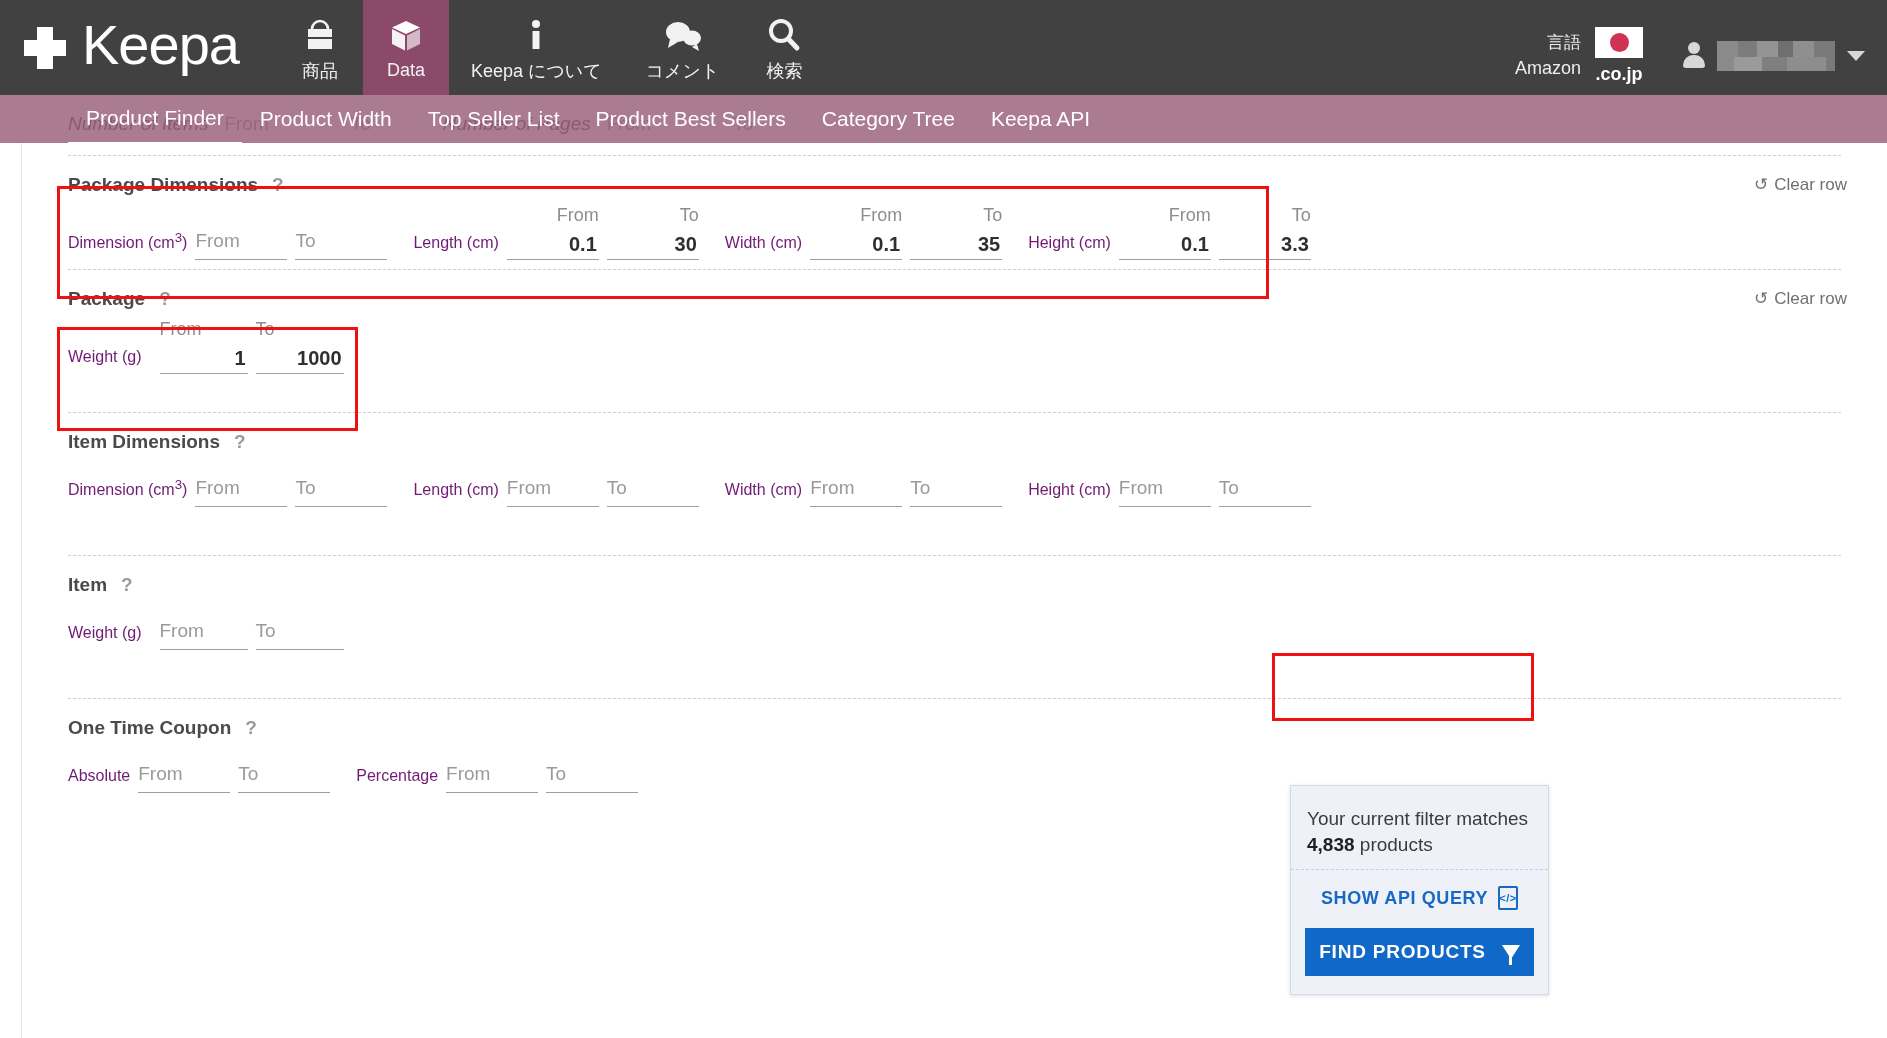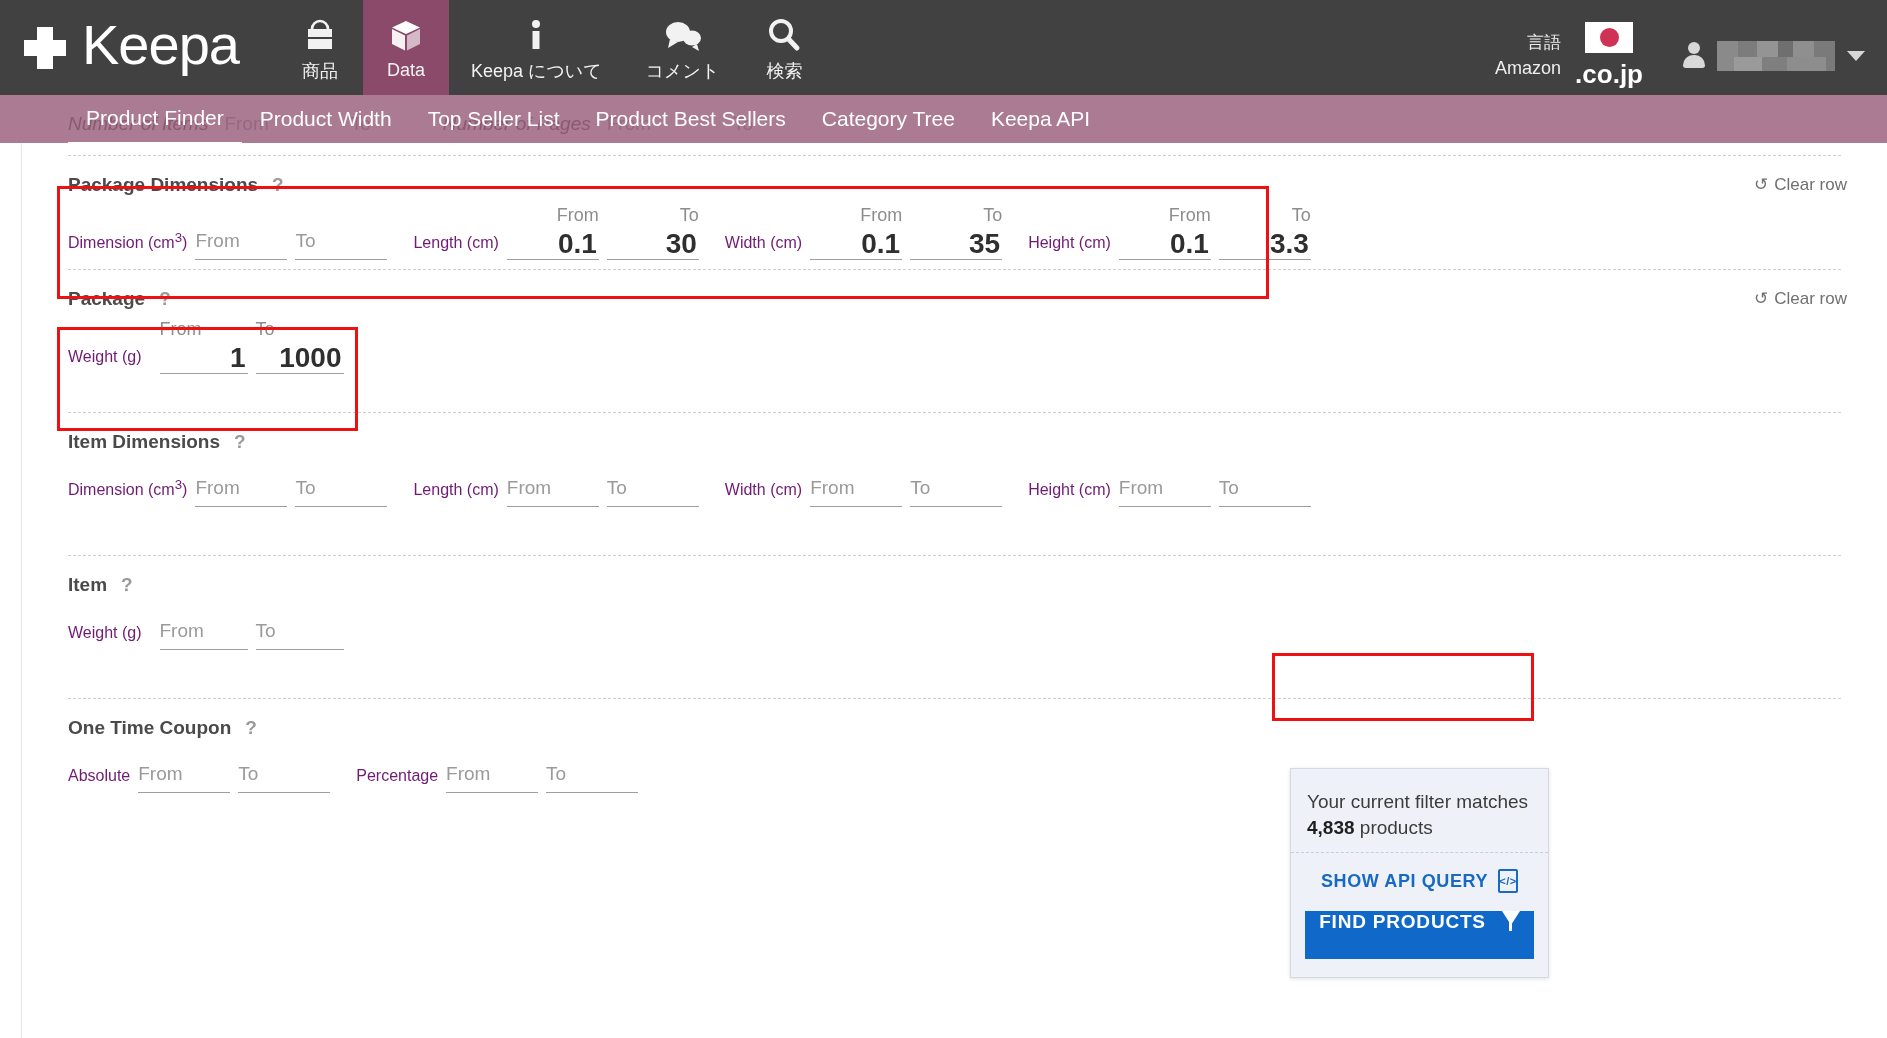--- a/index.html
+++ b/index.html
@@ -74,21 +74,21 @@
   .domain-block {
     display: flex; flex-direction: column; align-items: center;
     margin-right: 40px;
   }
   .flag-jp {
     width: 48px; height: 31px; background: #ffffff;
     display: flex; align-items: center; justify-content: center;
     margin-bottom: 6px;
   }
   .flag-jp .dot { width: 19px; height: 19px; border-radius: 50%; background: #cf3254; }
-  .domain-block .dom { color: #ffffff; font-size: 26px; font-weight: bold; }
+  .domain-block .dom { color: #ffffff; font-size: 18px; font-weight: bold; }
   .account { display: flex; align-items: center; gap: 12px; }
   .person-icon { width: 22px; height: 28px; position: relative; }
   .person-icon::before {
     content: ""; position: absolute; top: 0; left: 5px;
     width: 12px; height: 12px; border-radius: 50%; background: #d8d8d8;
   }
   .person-icon::after {
     content: ""; position: absolute; bottom: 2px; left: 0;
     width: 22px; height: 13px; border-radius: 11px 11px 3px 3px; background: #d8d8d8;
   }
@@ -182,42 +182,42 @@
     display: flex; flex-direction: column;
     width: 92px; margin-right: 8px;
   }
   .inp-cap {
     font-size: 18px; color: #8d8d8d; height: 26px; line-height: 26px;
   }
   .inp-cap.right { text-align: right; }
   .inp-line {
     height: 32px; line-height: 32px;
     border-bottom: 1px solid #9e9e9e;
-    font-size: 28px; font-weight: bold; color: #2f2f2f;
+    font-size: 20px; font-weight: bold; color: #2f2f2f;
     text-align: right; padding-right: 2px;
   }
   .inp-ph {
     height: 32px; line-height: 26px;
     border-bottom: 1px solid #9e9e9e;
     font-size: 19px; color: #9a9a9a;
   }
   .gap-lg { width: 18px; }
 
   
   .annot {
     position: absolute;
     border: 3px solid #ee1111;
     pointer-events: none;
     z-index: 20;
   }
 
   
   .results-panel {
     position: absolute;
-    left: 1290px; top: 625px;
+    left: 1290px; top: 642px;
     width: 259px;
     background: #eef2f8;
     border: 1px solid #d3dae4;
     box-shadow: 0 1px 4px rgba(0,0,0,0.12);
     z-index: 15;
     padding: 14px 0 18px 0;
   }
   .match-text {
     font-size: 19px; color: #3c3c3c; line-height: 1.35;
     padding: 6px 16px 12px 16px;
@@ -231,21 +231,21 @@
   }
   .api-icon {
     width: 20px; height: 24px; border: 2px solid #1769c4; border-radius: 2px;
     font-size: 11px; display: flex; align-items: center; justify-content: center;
     color: #1769c4; font-weight: bold;
   }
   .find-btn {
     margin: 4px 14px 0 14px;
     background: #1068c8; color: #ffffff;
     height: 48px;
-    display: flex; align-items: flex-start; justify-content: center; gap: 16px;
+    display: flex; align-items: center; justify-content: center; gap: 16px;
     font-size: 19px; font-weight: bold; letter-spacing: 0.8px;
     cursor: pointer;
   }
   .funnel {
     width: 0; height: 0;
     border-left: 9px solid transparent;
     border-right: 9px solid transparent;
     border-top: 14px solid #ffffff;
     position: relative;
   }

